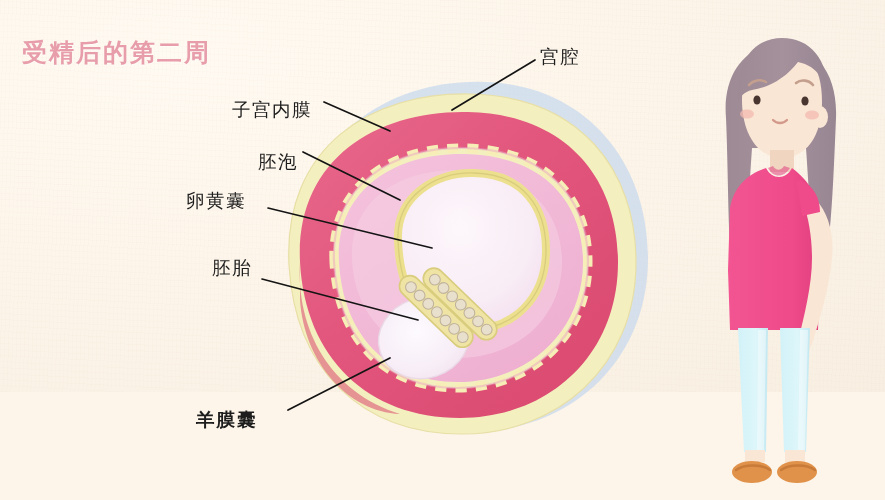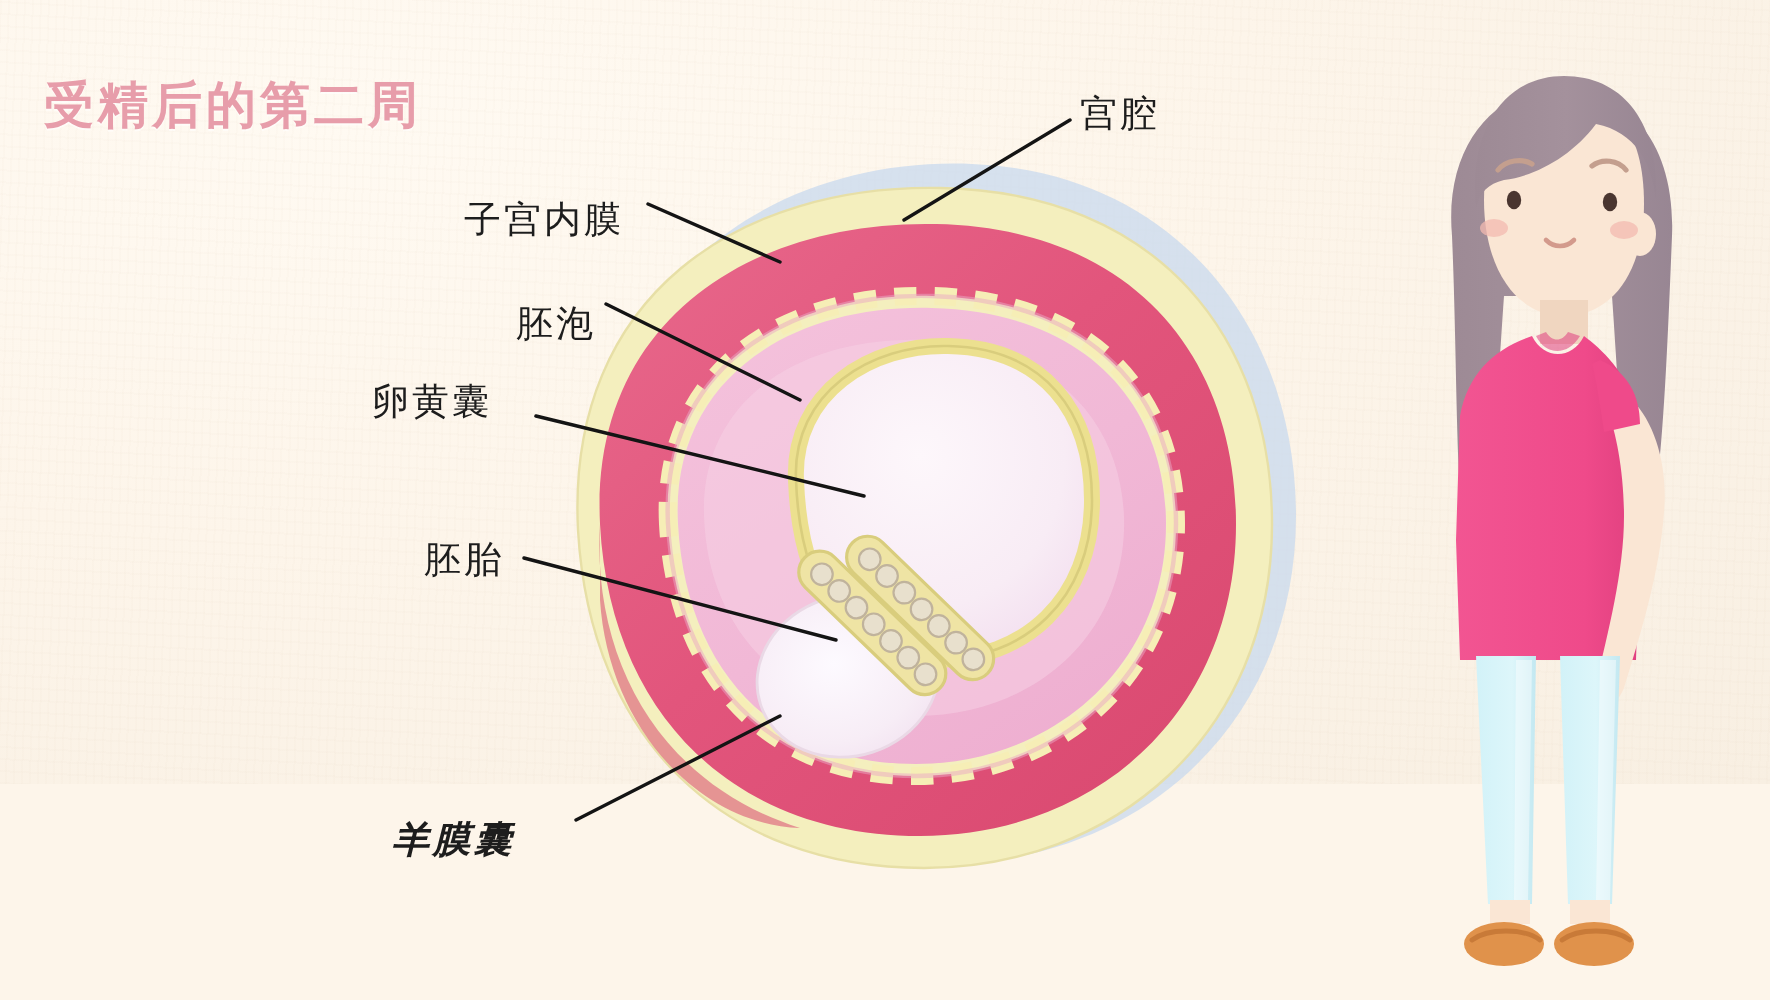--- a/index.html
+++ b/index.html
@@ -298,17 +298,17 @@
     </g>
   </svg>
 
   <div class="title">受精后的第二周</div>
 
   <div id="label-layer">
       <div class="lbl" style="left: 540px; top: 44px;">宫腔</div>
       <div class="lbl" style="left: 232px; top: 76px; margin-top: 21px;">子宫内膜</div>
       <div class="lbl" style="left: 258px; top: 149px;">胚泡</div>
       <div class="lbl" style="left: 186px; top: 188px;">卵黄囊</div>
-      <div class="lbl" style="left: 212px; top: 267px;">胚胎</div>
-      <div class="lbl bold" style="left: 196px; top: 407px; font-style: italic;">羊膜囊</div>
+      <div class="lbl" style="left: 212px; top: 255px;">胚胎</div>
+      <div class="lbl bold" style="left: 196px; top: 407px;">羊膜囊</div>
     </div>
 
 </div>
 
 </body></html>

